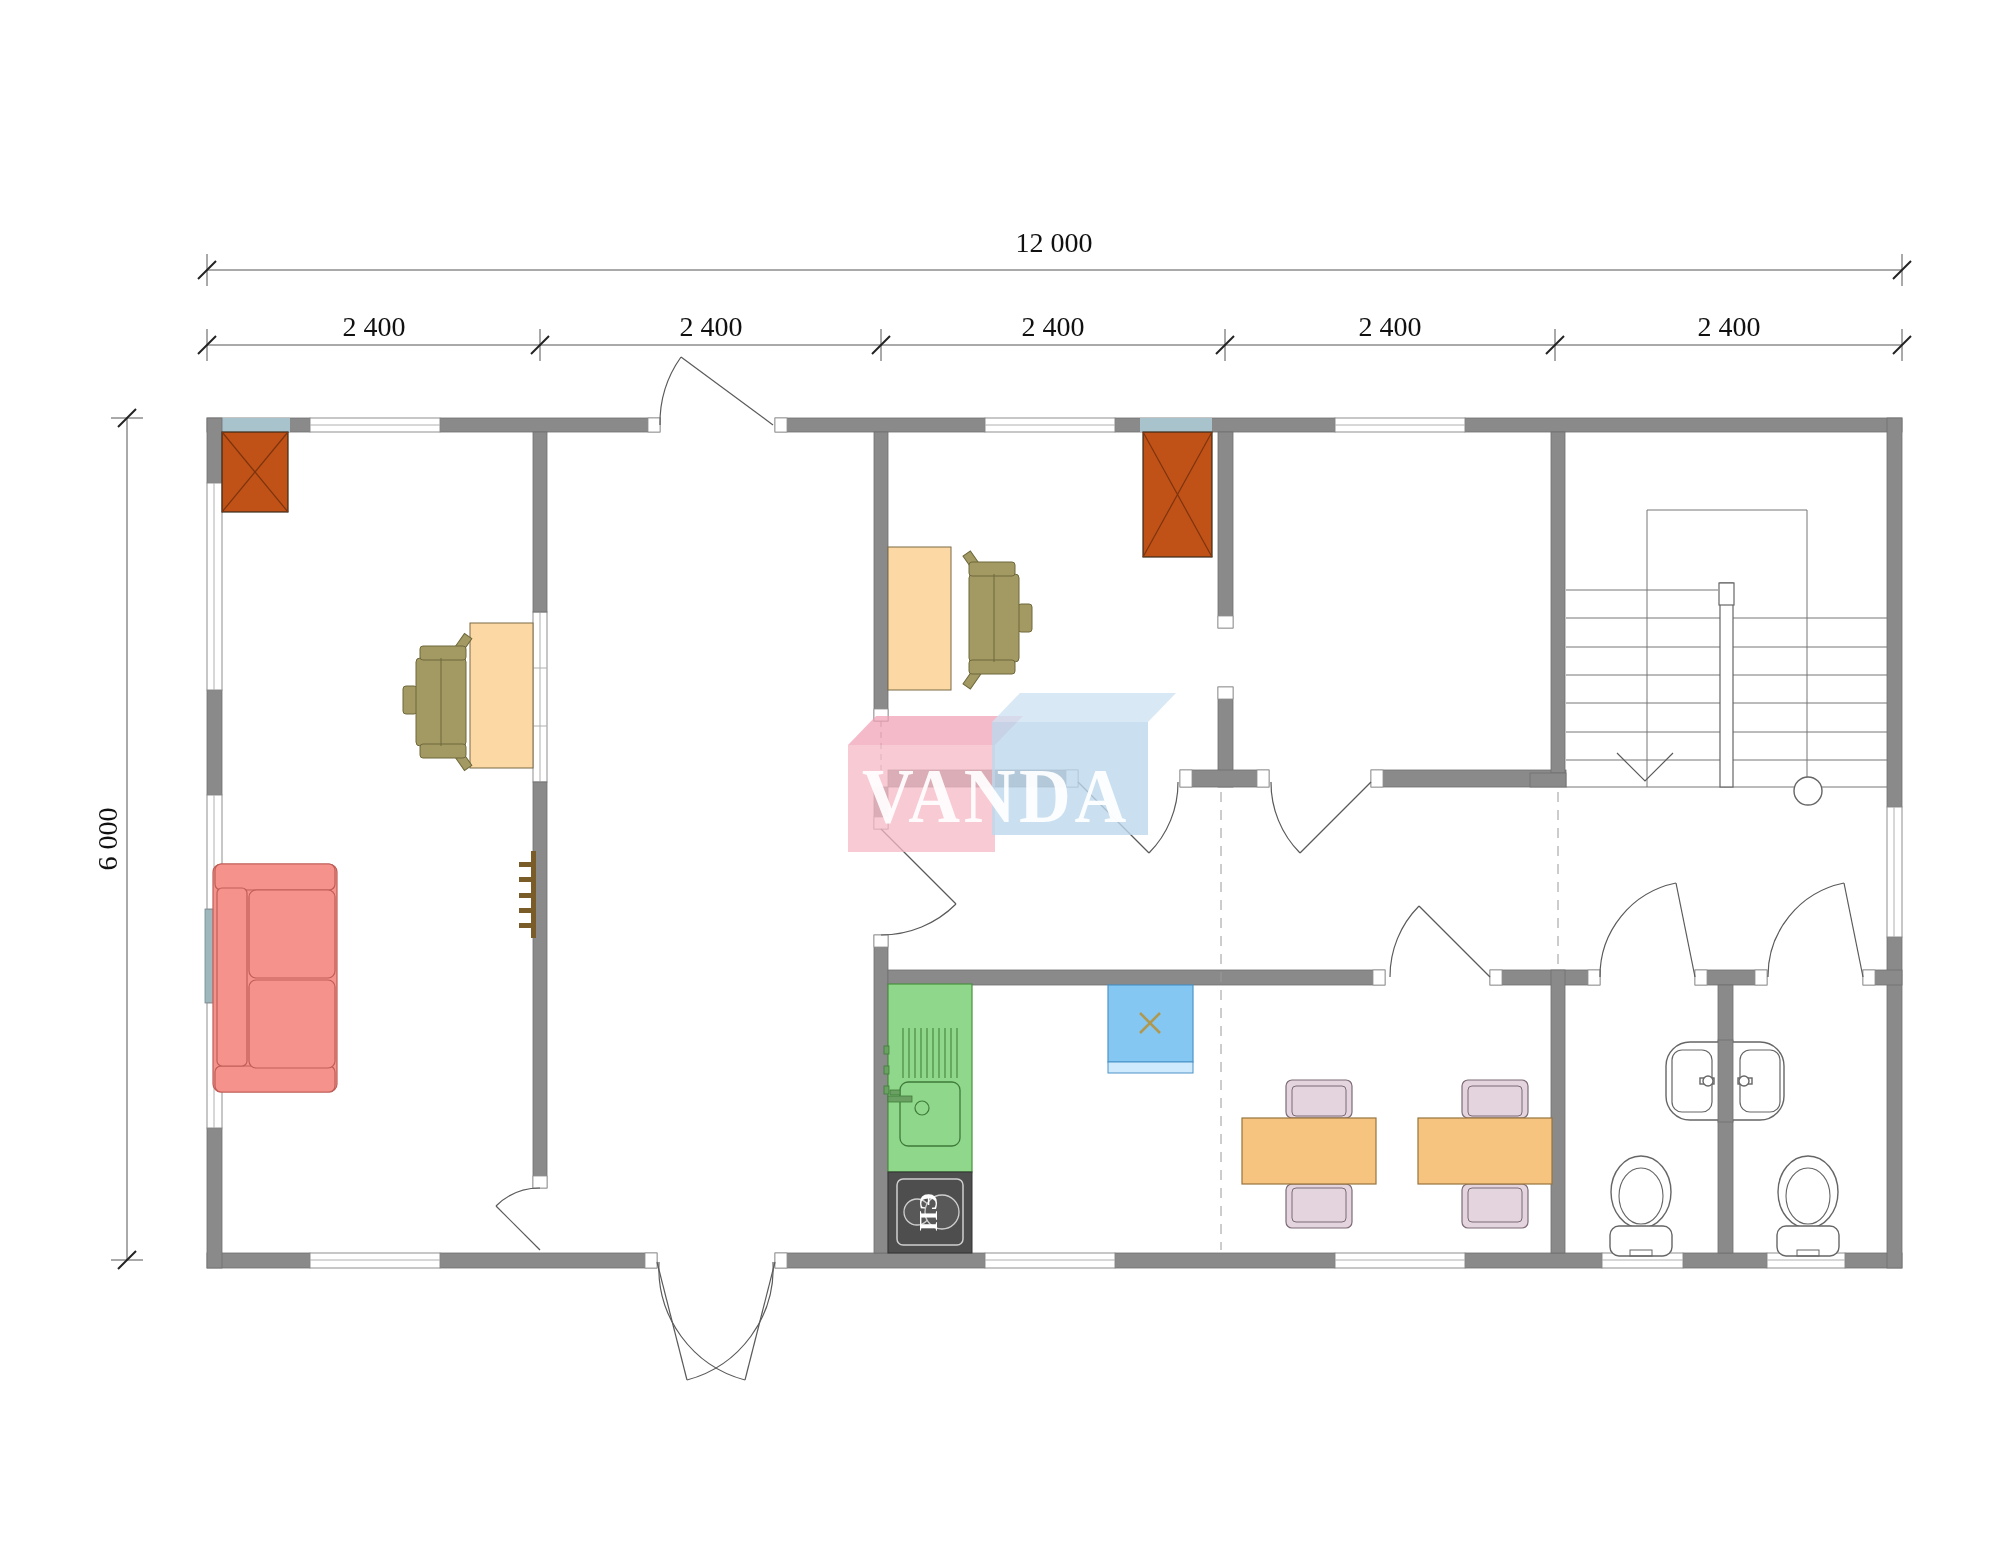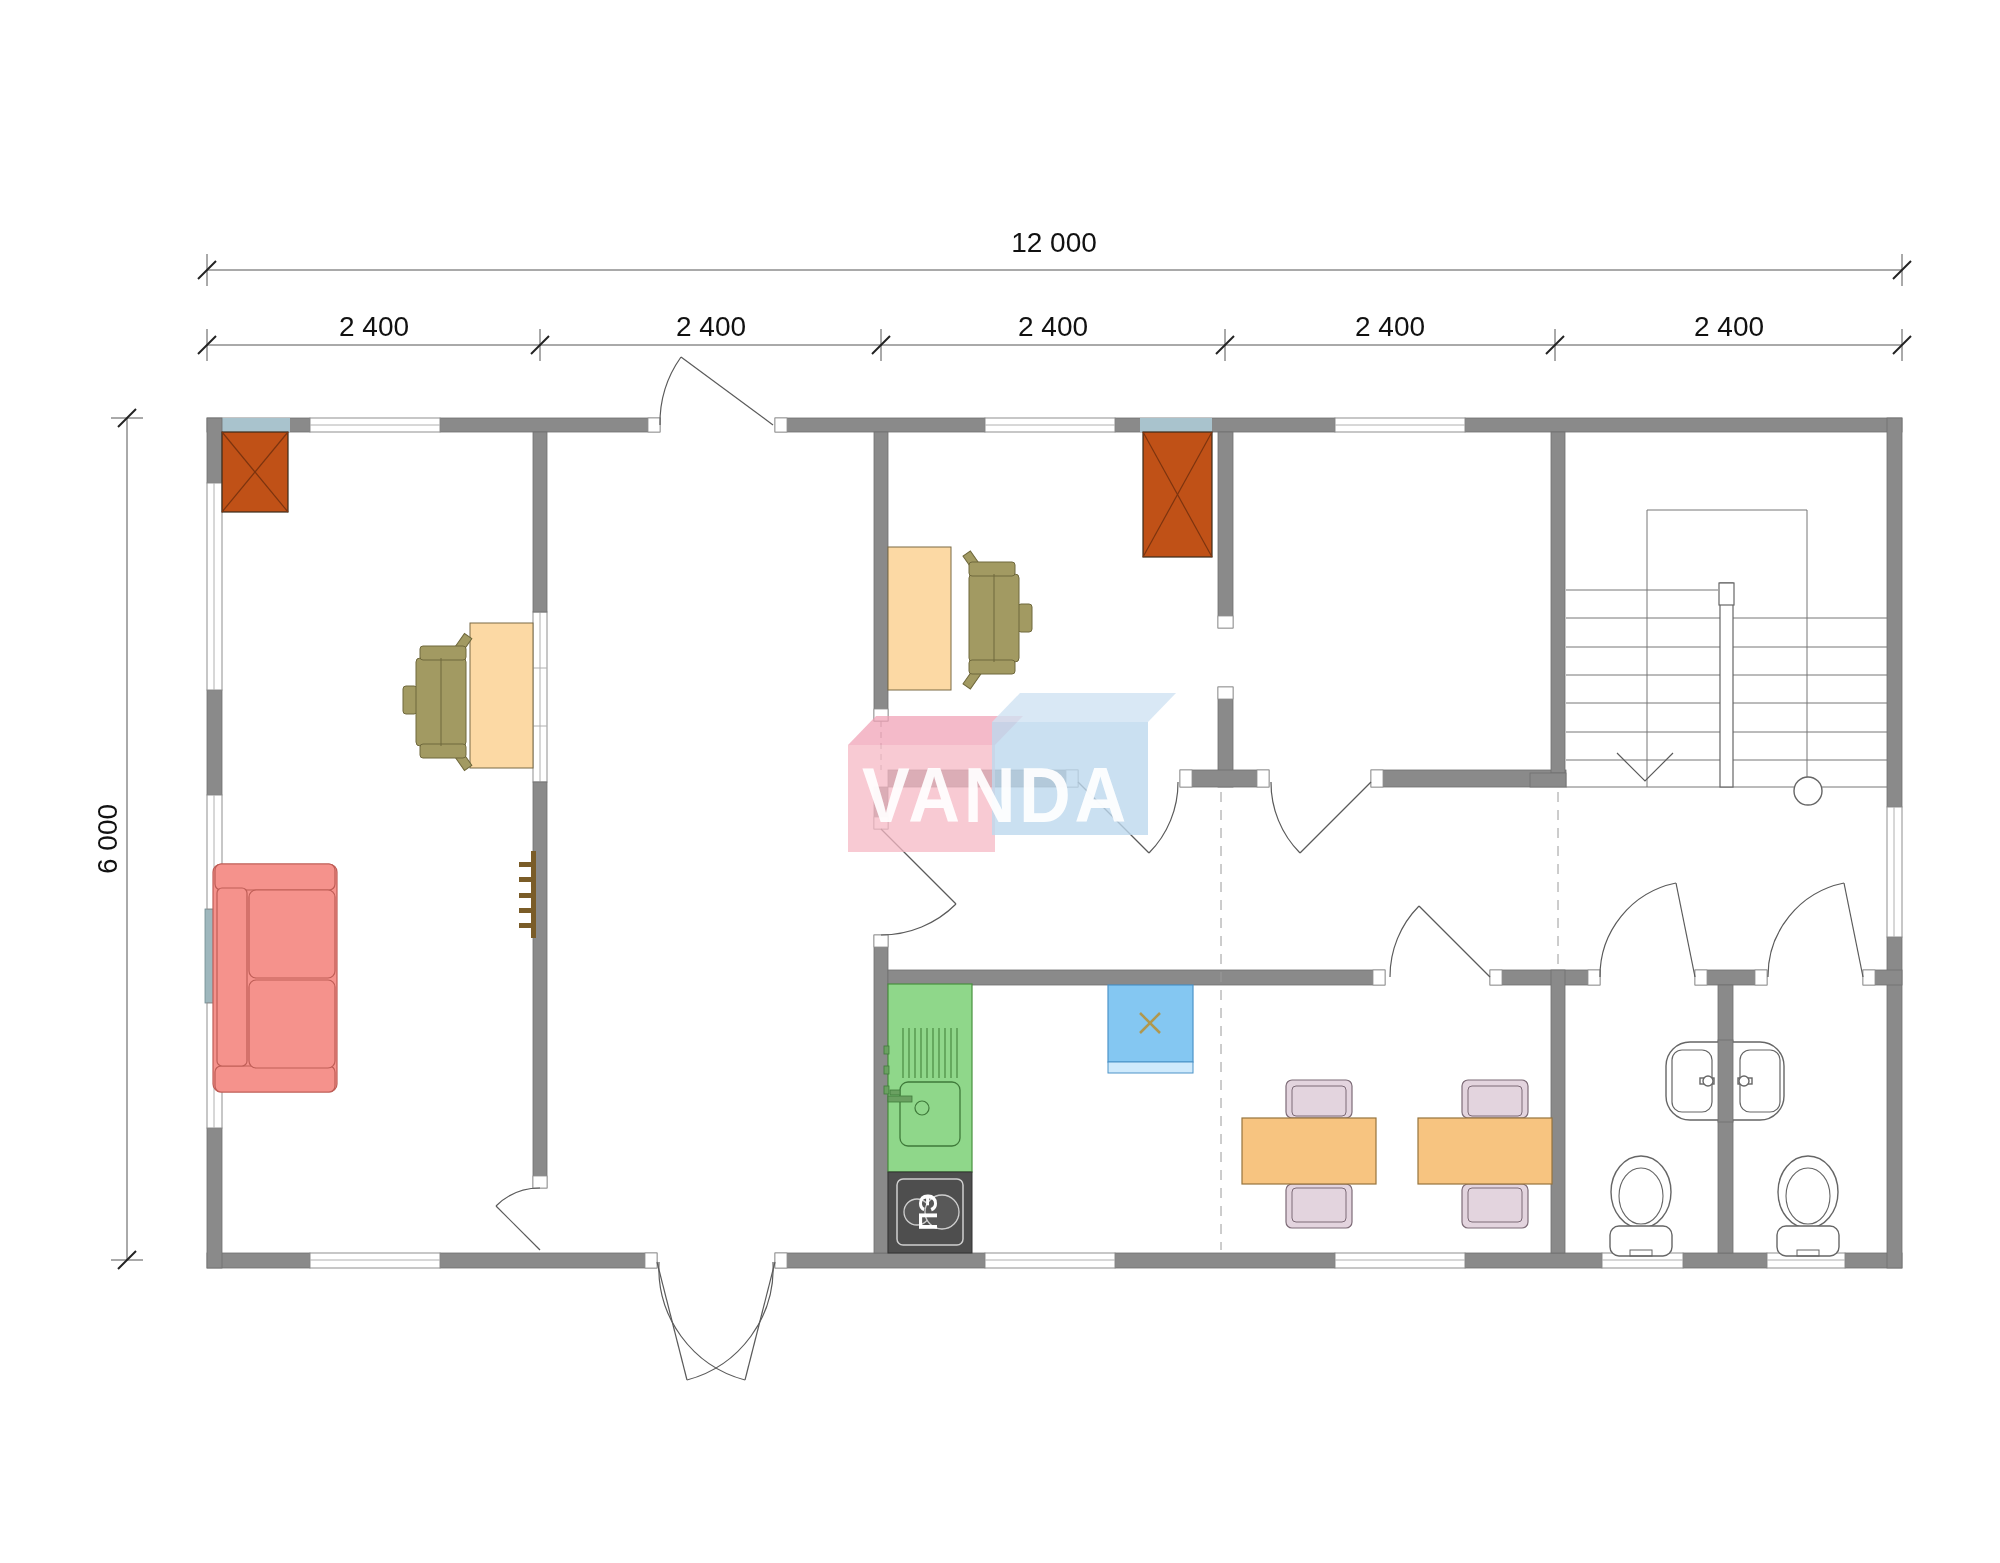--- a/index.html
+++ b/index.html
@@ -1,17 +1,17 @@
 <!DOCTYPE html>
 <html><head>
 <meta charset="utf-8">
 <style>
   html,body{margin:0;padding:0;background:#ffffff;}
   #stage{position:relative;width:2000px;height:1563px;background:#ffffff;overflow:hidden;
-         font-family:Liberation Sans, sans-serif;}
+         font-family:Liberation Serif, serif;}
   svg{position:absolute;left:0;top:0;}
   .wall{fill:#8a8a8a;stroke:#6f6f6f;stroke-width:0.8;}
   .win{fill:#ffffff;stroke:#8f8f8f;stroke-width:1;}
   .winline{stroke:#b0b0b0;stroke-width:1;}
   .jamb{fill:#ffffff;stroke:#8f8f8f;stroke-width:0.8;}
   .door{stroke:#5a5a5a;stroke-width:1.2;fill:none;}
   .thin{stroke:#777;stroke-width:1;fill:none;}
   .fixture{fill:#ffffff;stroke:#666;stroke-width:1.4;}
   .dimline{stroke:#555;stroke-width:1;}
   .dimtick{stroke:#222;stroke-width:2;}

